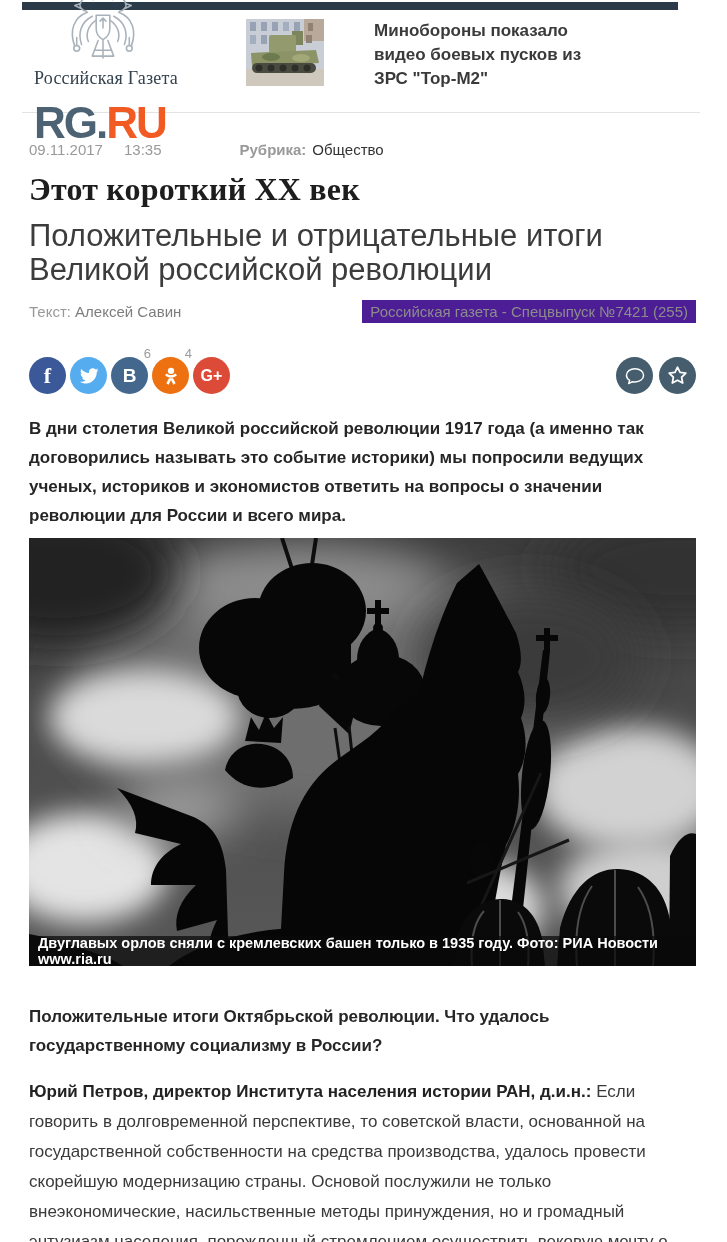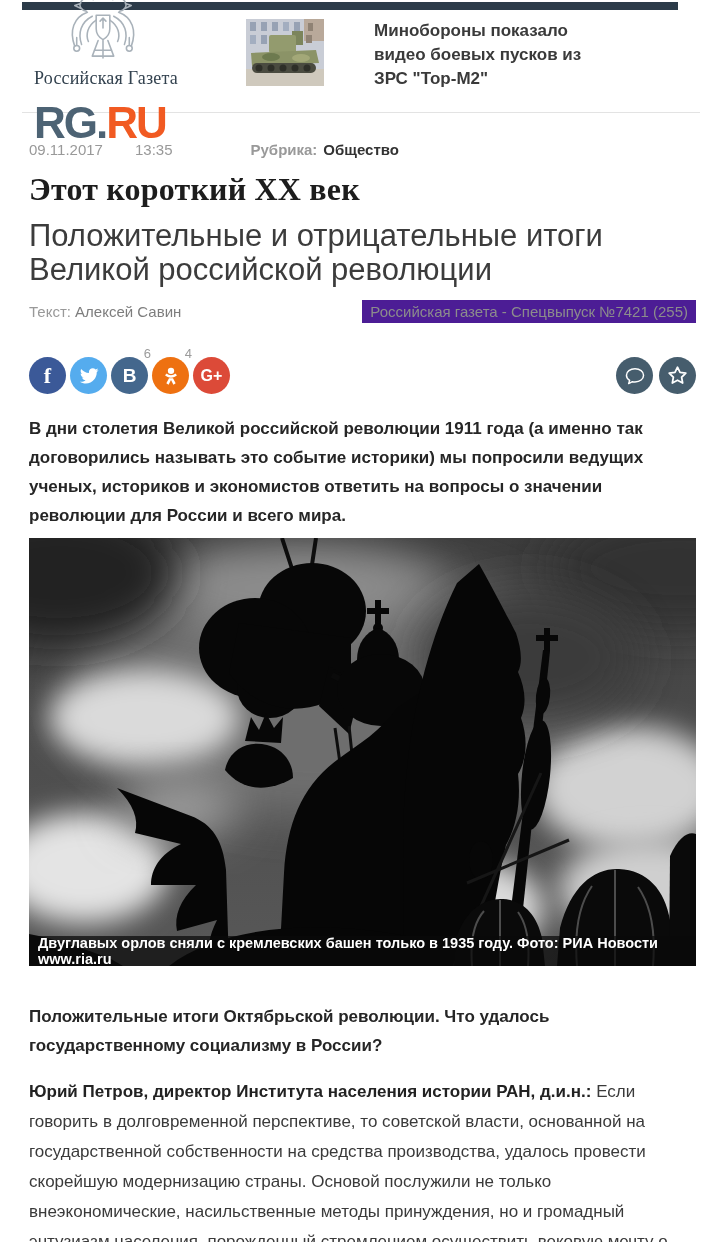--- a/index.html
+++ b/index.html
@@ -21,23 +21,23 @@
   .brand-logo .rg { color:#4d6374; }
   .brand-logo .ru { color:#f15a22; }
   .teaser { display:flex; align-items:flex-start; margin-left:68px; cursor:pointer; text-decoration:none; margin-top:-12px; }
   .teaser-thumb { width:78px; height:67px; flex:0 0 auto; }
   .teaser-title { margin-left:50px; width:235px; font-size:17px; line-height:24px; font-weight:600; color:#3a3a3a; }
   .divider { border:none; border-top:1px solid #e3e3e3; width:678px; }
 
   
   .article { padding-left:7px; width:678px; }
   .meta { margin-top:28px; font-size:15px; color:#999; display:flex; }
-  .meta .time { margin-left:32px; }
+  .meta .time { margin-left:21px; }
   .meta .rubric-label { margin-left:78px;font-weight:bold; }
-  .meta .rubric { margin-left:6px; color:#333; cursor:pointer; text-decoration:none;font-weight:bold; }
+  .meta .rubric { margin-left:6px; color:#333; cursor:pointer; text-decoration:none; }
   h1.title { margin-top:13px; font-family:"Liberation Serif","DejaVu Serif",serif; font-size:32px; font-weight:bold; color:#1d1d1d; letter-spacing:.2px; }
   .subtitle { margin-top:11px; font-size:31px; line-height:34px; font-weight:400; color:#3c3c3c; max-width:580px; }
   .byline-row { margin-top:13px; display:flex; align-items:center; justify-content:space-between; width:667px; }
   .byline { font-size:15px; color:#999; }
   .byline .author { color:#7d7d7d; }
   .issue-badge { font-size:15px; color:#8c8c8c; background:#4c1d95; padding:3px 8px; cursor:pointer; text-decoration:none; }
 
   
   .share-row { margin-top:34px; display:flex; align-items:flex-end; width:667px; }
   .share-btn { position:relative; width:37px; height:37px; border-radius:50%; margin-right:4px;
@@ -186,21 +186,21 @@
           </svg>
         </div>
         <div class="action-btn">
           <svg width="21" height="21" viewBox="0 0 24 24" fill="none" stroke="#fff" stroke-width="2" stroke-linejoin="round">
             <path d="M12,2.5 l2.9,6 l6.6,0.9 l-4.8,4.6 l1.2,6.6 L12,17.4 l-5.9,3.2 l1.2,-6.6 l-4.8,-4.6 l6.6,-0.9 z"></path>
           </svg>
         </div>
       </div>
     </div>
 
-    <p class="lead">В дни столетия Великой российской революции 1911 года (а именно так договорились называть это событие историки) мы попросили ведущих ученых, историков и экономистов ответить на вопросы о значении революции для России и всего мира.</p>
+    <p class="lead">В дни столетия Великой российской революции 1917 года (а именно так договорились называть это событие историки) мы попросили ведущих ученых, историков и экономистов ответить на вопросы о значении революции для России и всего мира.</p>
 
     <figure class="photo-fig">
       <svg width="667" height="428" viewBox="0 0 667 428">
         <defs>
           <filter id="b14" x="-60%" y="-60%" width="220%" height="220%">
               <feGaussianBlur stdDeviation="14"></feGaussianBlur>
             </filter>
           <filter id="b22" x="-60%" y="-60%" width="220%" height="220%">
               <feGaussianBlur stdDeviation="22"></feGaussianBlur>
             </filter>

